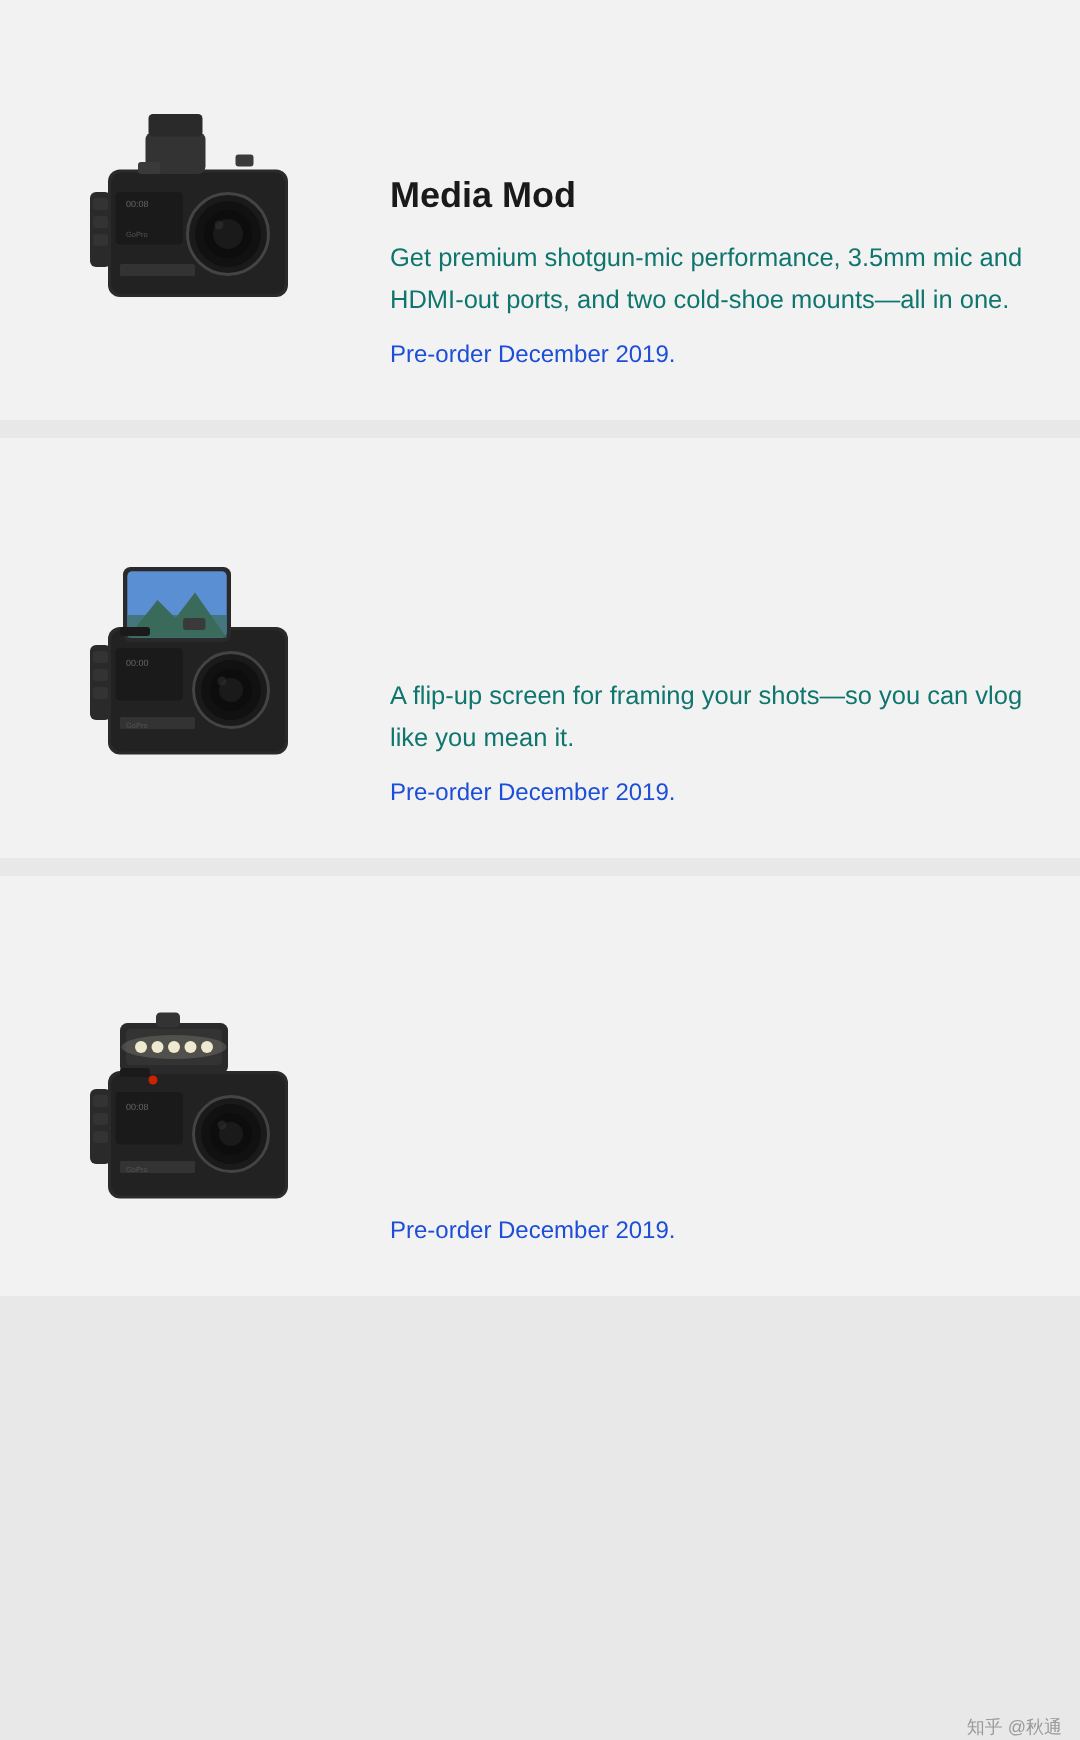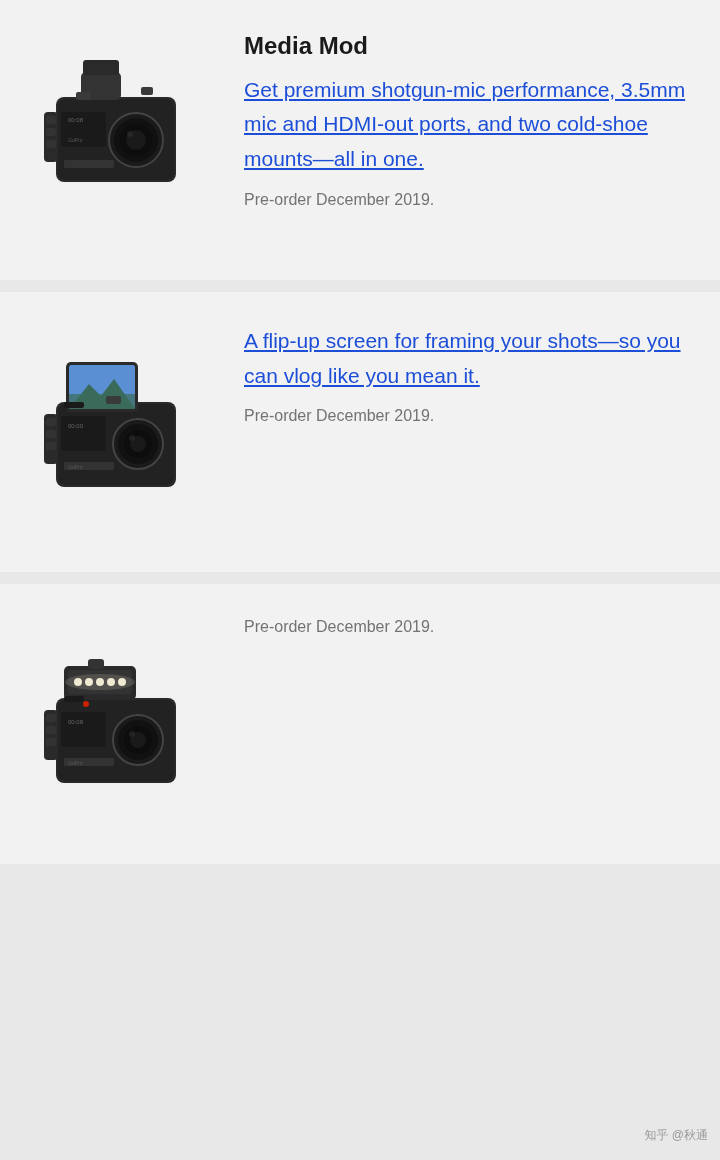--- a/index.html
+++ b/index.html
@@ -14,24 +14,24 @@
       background: #e8e8e8;
       font-family: -apple-system, BlinkMacSystemFont, 'Helvetica Neue', Arial, sans-serif;
       display: flex;
       flex-direction: column;
       gap: 12px;
       padding: 0;
     }
 
     .card {
       background: #f2f2f2;
-      padding: 32px 16px;
+      padding: 32px 32px;
       display: flex;
       flex-direction: row;
-      align-items: flex-start;
+      align-items: flex-end;
       gap: 28px;
       min-height: 280px;
     }
 
     .card-image {
       flex: 0 0 200px;
       width: 200px;
       height: 200px;
       display: flex;
       align-items: center;
@@ -46,42 +46,41 @@
     }
 
     .card-title {
       font-size: 24px;
       font-weight: 700;
       color: #1a1a1a;
       line-height: 1.2;
     }
 
     .card-description {
-      font-size: 21px;
-      color: #1d4ed8;
+      font-size: 17px;
+      color: #0f766e;
       line-height: 1.65;
-      text-decoration: underline;
     }
 
     .card-preorder {
       font-size: 16px;
-      color: #737373;
+      color: #1d4ed8;
       line-height: 1.4;
     }
 
     
     .camera-svg {
       width: 180px;
       height: 180px;
     }
 
     
     .watermark {
       position: fixed;
-      bottom: 16px;
+      bottom: 0;
       right: 12px;
       font-size: 12px;
       color: rgba(100,100,100,0.6);
       font-family: sans-serif;
     }
   </style>
 </head>
 <body>
 
 <div class="card">

